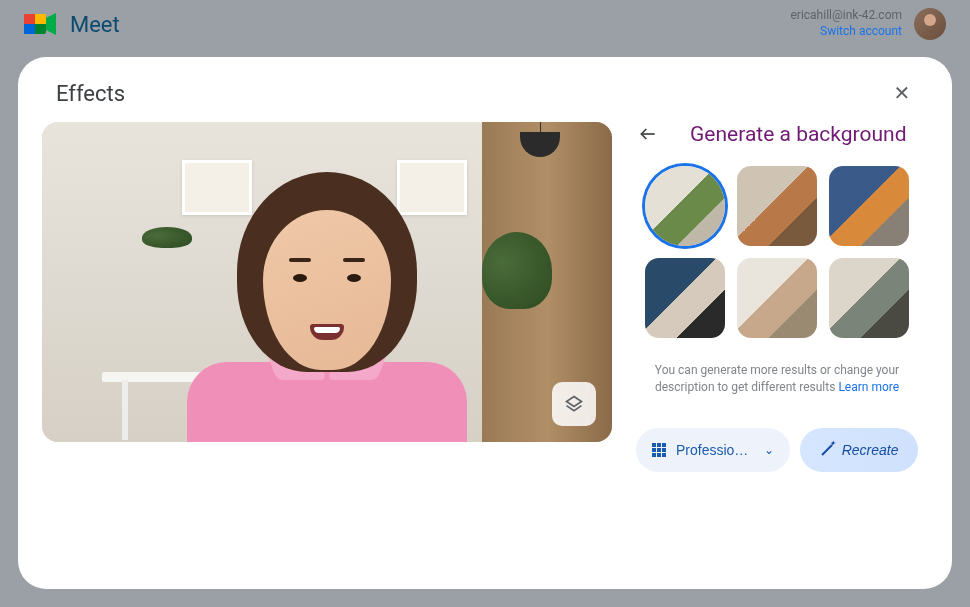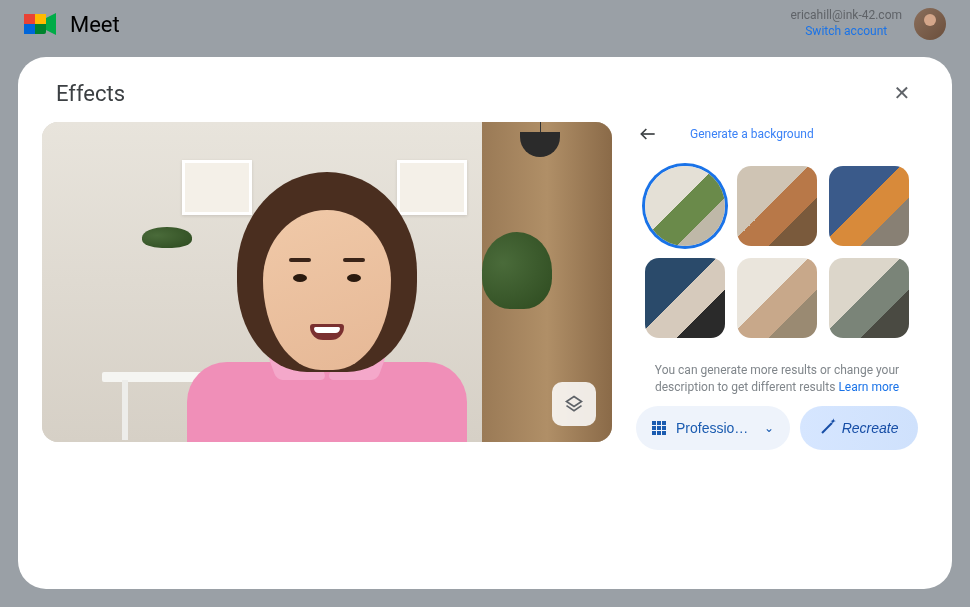--- a/index.html
+++ b/index.html
@@ -23,30 +23,30 @@
     align-items: center;
     gap: 10px;
   }
   .meet-logo {
     width: 36px;
     height: 28px;
     position: relative;
   }
   .product-name {
     font-size: 22px;
-    color: #000000;
+    color: #0c4a6e;
     font-weight: 400;
   }
   .header-right {
     display: flex;
     align-items: center;
     gap: 12px;
   }
   .account-info {
-    text-align: center;
+    text-align: right;
     font-size: 12px;
     line-height: 1.3;
   }
   .email { color: #5f6368; }
   .switch-link { color: #1a73e8; cursor: pointer; }
   .avatar {
     width: 32px;
     height: 32px;
     border-radius: 50%;
     background: linear-gradient(135deg, #8b6f5c 0%, #6b4f3c 100%);
@@ -287,22 +287,22 @@
   .back-btn {
     font-size: 20px;
     color: #3c4043;
     cursor: pointer;
     width: 24px; height: 24px;
     display: flex;
     align-items: center;
     justify-content: center;
   }
   .panel-title {
-    font-size: 12px;
-    color: #3b82f6;
+    font-size: 21px;
+    color: #701a75;
   }
   .bg-grid {
     display: grid;
     grid-template-columns: repeat(3, 80px);
     gap: 12px;
     justify-content: center;
     margin-bottom: 16px;
   }
   .bg-thumb {
     width: 80px;
@@ -317,21 +317,21 @@
   }
   .bg-thumb.square { border-radius: 14px; }
   .thumb-bg {
     position: absolute;
     inset: 0;
   }
   .hint {
     font-size: 12px;
     color: #80868b;
     text-align: center;
-    margin: 8px 4px 10px;
+    margin: 8px 4px 32px;
     line-height: 1.4;
   }
   .hint a { color: #1a73e8; text-decoration: none; cursor: pointer; }
   .actions {
     display: flex;
     gap: 10px;
   }
   .btn {
     flex: 1;
     height: 44px;

